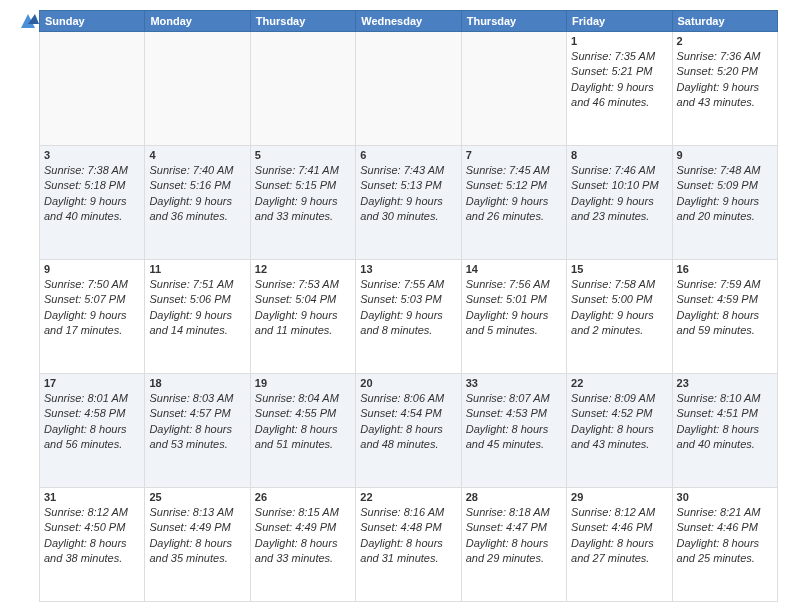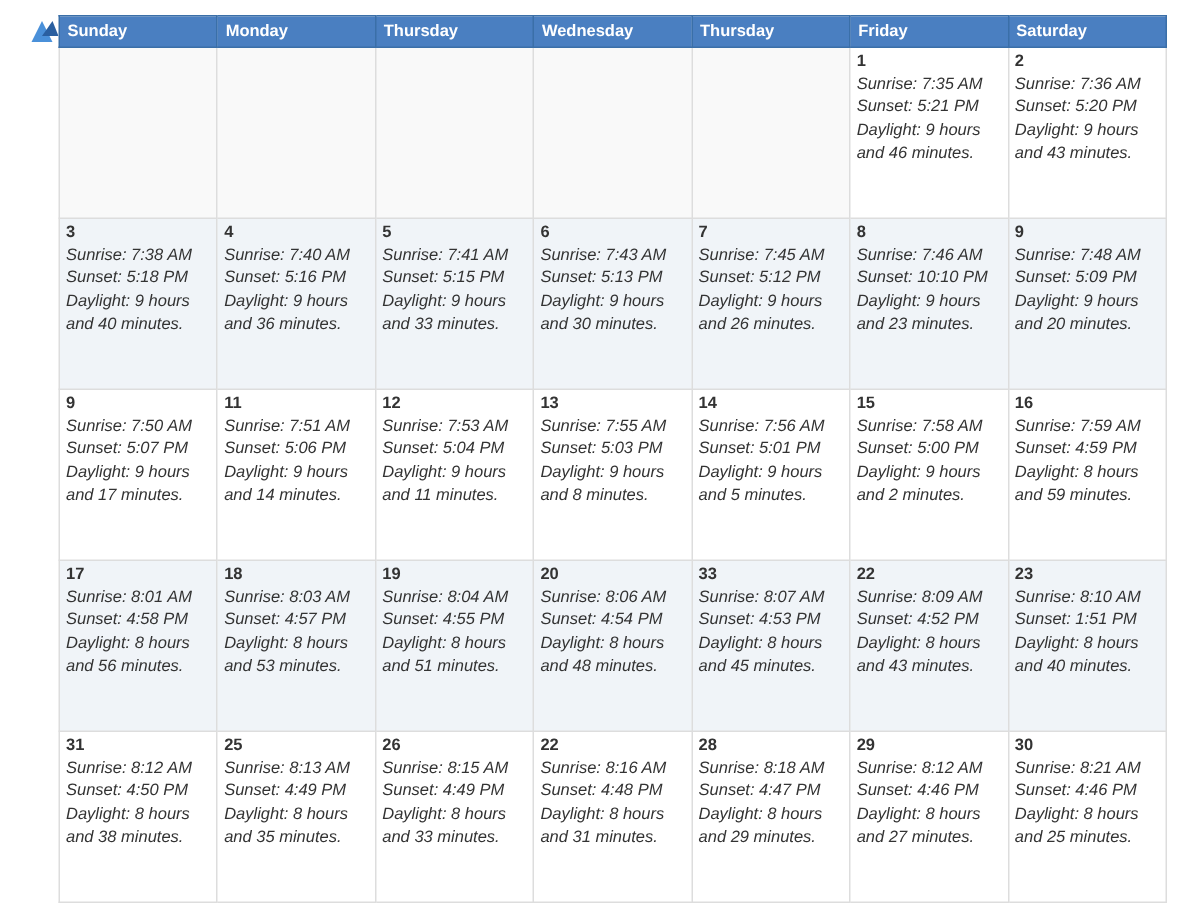--- a/index.html
+++ b/index.html
@@ -279,21 +279,21 @@
           </td>
           <td>
             <span class="day-number">22</span>
             <div class="day-info">Sunrise: 8:09 AM
 Sunset: 4:52 PM
 Daylight: 8 hours and 43 minutes.</div>
           </td>
           <td>
             <span class="day-number">23</span>
             <div class="day-info">Sunrise: 8:10 AM
-Sunset: 1:51 PM
+Sunset: 4:51 PM
 Daylight: 8 hours and 40 minutes.</div>
           </td>
         </tr>
         <tr>
           <td>
             <span class="day-number">31</span>
             <div class="day-info">Sunrise: 8:12 AM
 Sunset: 4:50 PM
 Daylight: 8 hours and 38 minutes.</div>
           </td>

